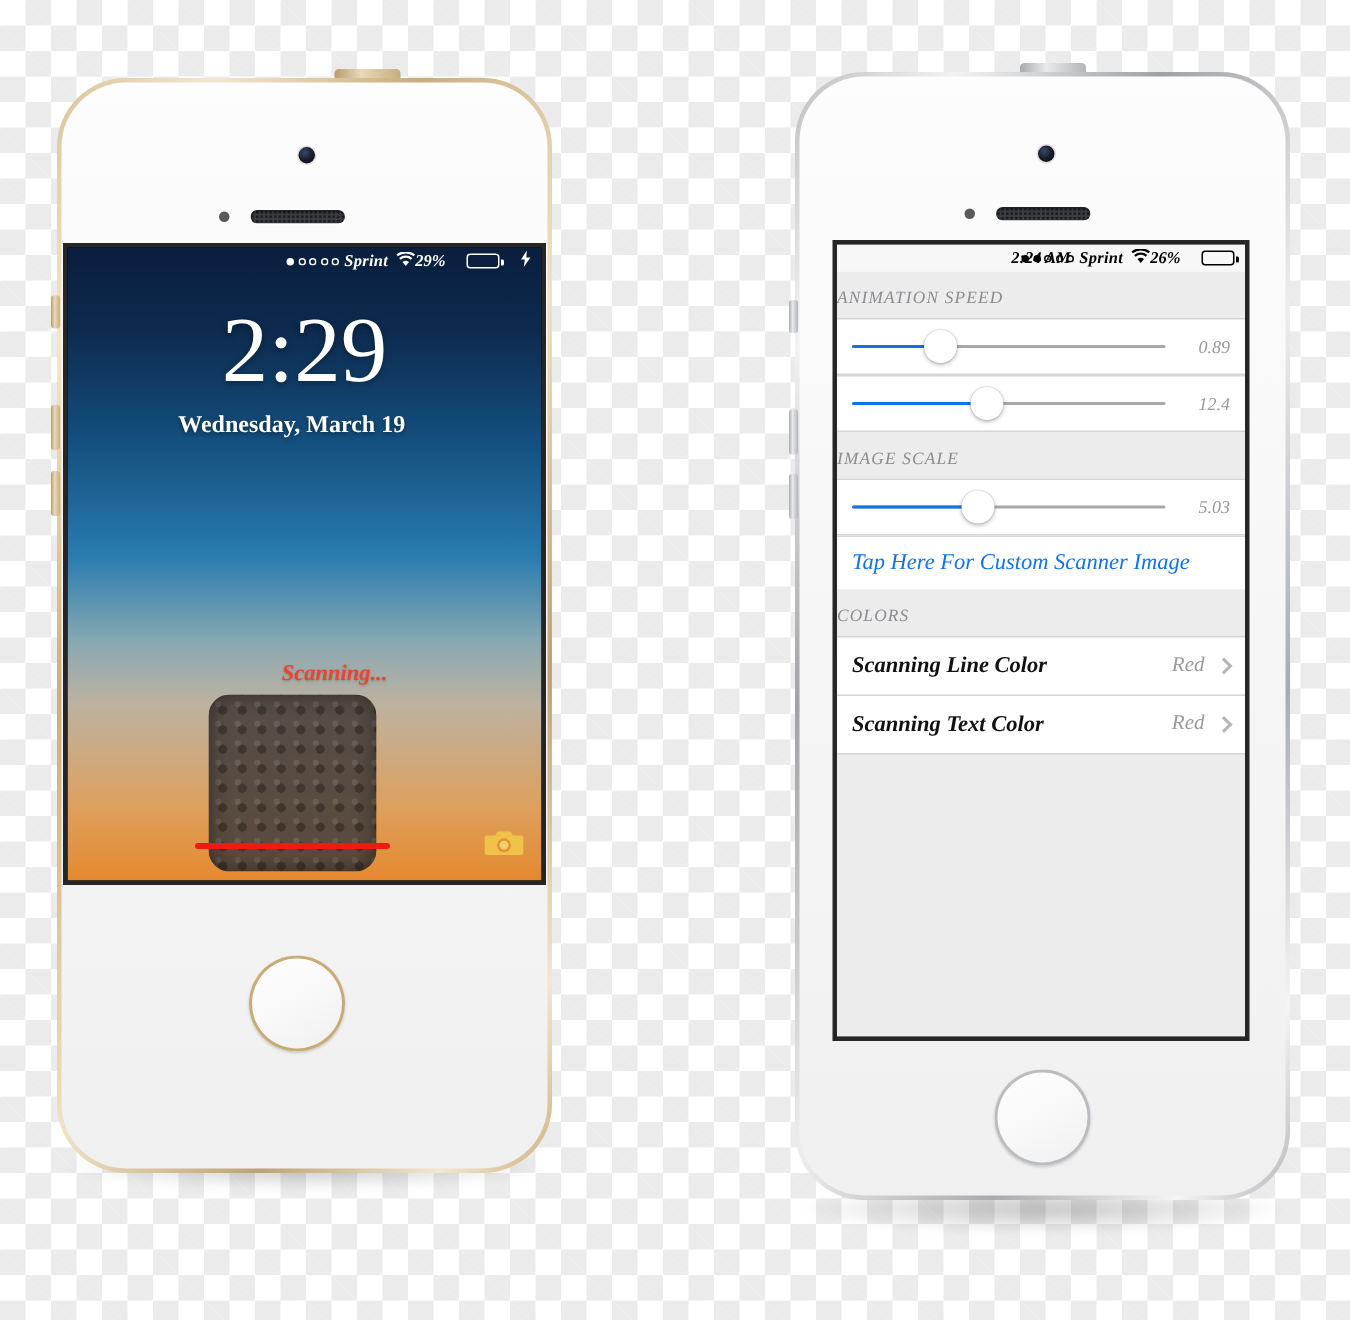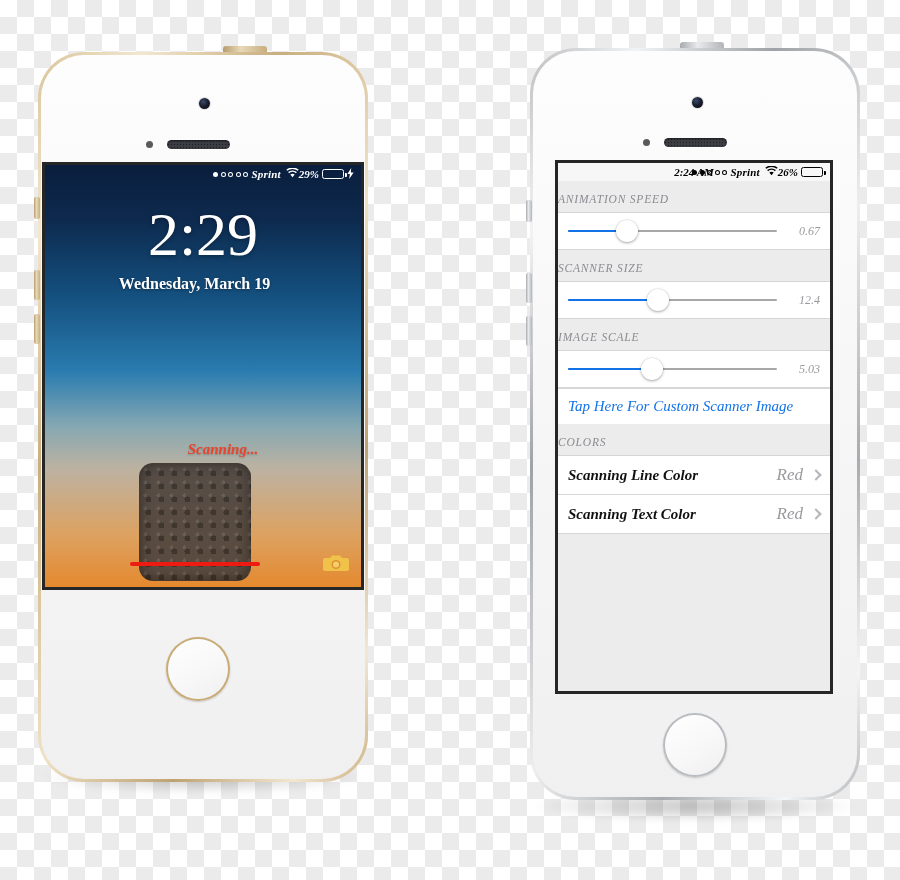--- a/index.html
+++ b/index.html
@@ -106,21 +106,21 @@
     display:flex; align-items:center; justify-content:flex-end;
     padding: 0 7px; color:#fff;
     font-size: 11px; font-style: italic; font-weight: 700;
   }
   .sb-left { display:flex; align-items:center; gap:3px; }
   .dots { display:flex; gap:2.5px; align-items:center; }
   .dot { width:5px; height:5px; border-radius:50%; }
   .dot.on  { background:#fff; }
   .dot.off { background:transparent; box-shadow: inset 0 0 0 1px #fff; }
   .carrier { font-style:italic; font-weight:700; letter-spacing:.2px; }
-  .sb-right { display:flex; align-items:center; gap:3px; }
+  .sb-right { display:flex; align-items:center; gap:14px; }
   .batt {
     position:relative; width:22px; height:10px;
     border:1.3px solid #fff; border-radius:2.5px; padding:1px;
   }
   .batt::after{
     content:""; position:absolute; right:-3.5px; top:3px;
     width:2px; height:4px; background:#fff; border-radius:0 1px 1px 0;
   }
   .batt-fill { height:100%; border-radius:1px; }
 
@@ -215,21 +215,21 @@
     height:36px; background:#fff; border-top:1px solid #d6d6d8;
     display:flex; align-items:center; padding:0 10px;
   }
   .link-text { color:#1272e8; font-size:15px; font-style:italic; }
 
   .color-row {
     height:39px; background:#fff; border-top:1px solid #d6d6d8;
     display:flex; align-items:center; padding:0 10px;
   }
   .color-label { flex:1; font-size:15px; font-style:italic; font-weight:700; color:#111; }
-  .color-value { font-size:17px; font-style:italic; color:#9a9a9e; margin-right:9px; }
+  .color-value { font-size:14px; font-style:italic; color:#9a9a9e; margin-right:9px; }
   .chev-right {
     width:8px; height:8px; border-top:2px solid #b5b5ba; border-right:2px solid #b5b5ba;
     transform: rotate(45deg);
   }
   .filler { background:#ececed; height:24px; }
 
   
   .dev-shadow {
     position:absolute; border-radius:50%;
     background: radial-gradient(ellipse at center, rgba(0,0,0,.22) 0%, rgba(0,0,0,0) 70%);
@@ -362,24 +362,23 @@
 
           <div class="settings-body">
 
             <div class="group-header">ANIMATION SPEED</div>
             <div class="row slider-row">
               <div class="slider">
                 <span class="track"></span>
                 <span class="track-fill" style="width:28%;"></span>
                 <span class="knob" style="left:28%;"></span>
               </div>
-              <div class="slider-value">0.67</div>
-            </div>
-
-            <div class="group-header">SCANNER SIZE</div>
+              <div class="slider-value">0.89</div>
+            </div>
+
             <div class="row slider-row">
               <div class="slider">
                 <span class="track"></span>
                 <span class="track-fill" style="width:43%;"></span>
                 <span class="knob" style="left:43%;"></span>
               </div>
               <div class="slider-value">12.4</div>
             </div>
 
             <div class="group-header">IMAGE SCALE</div>

